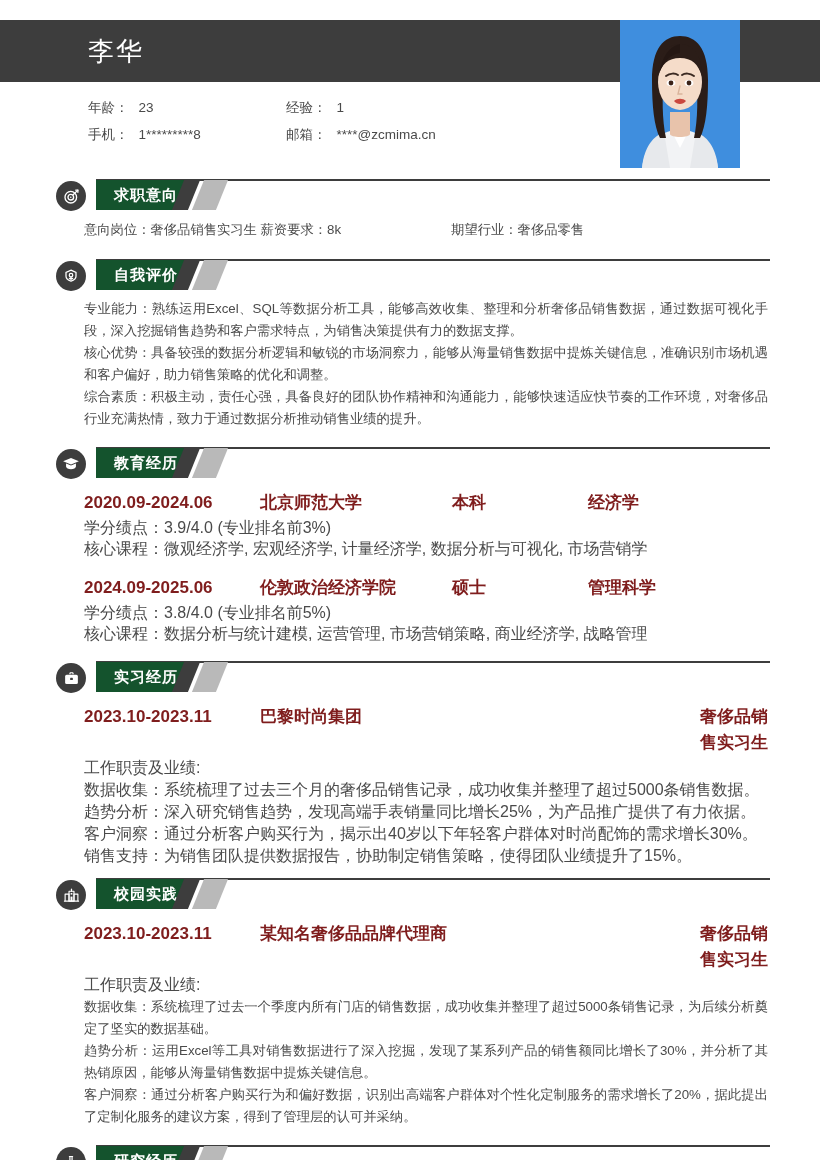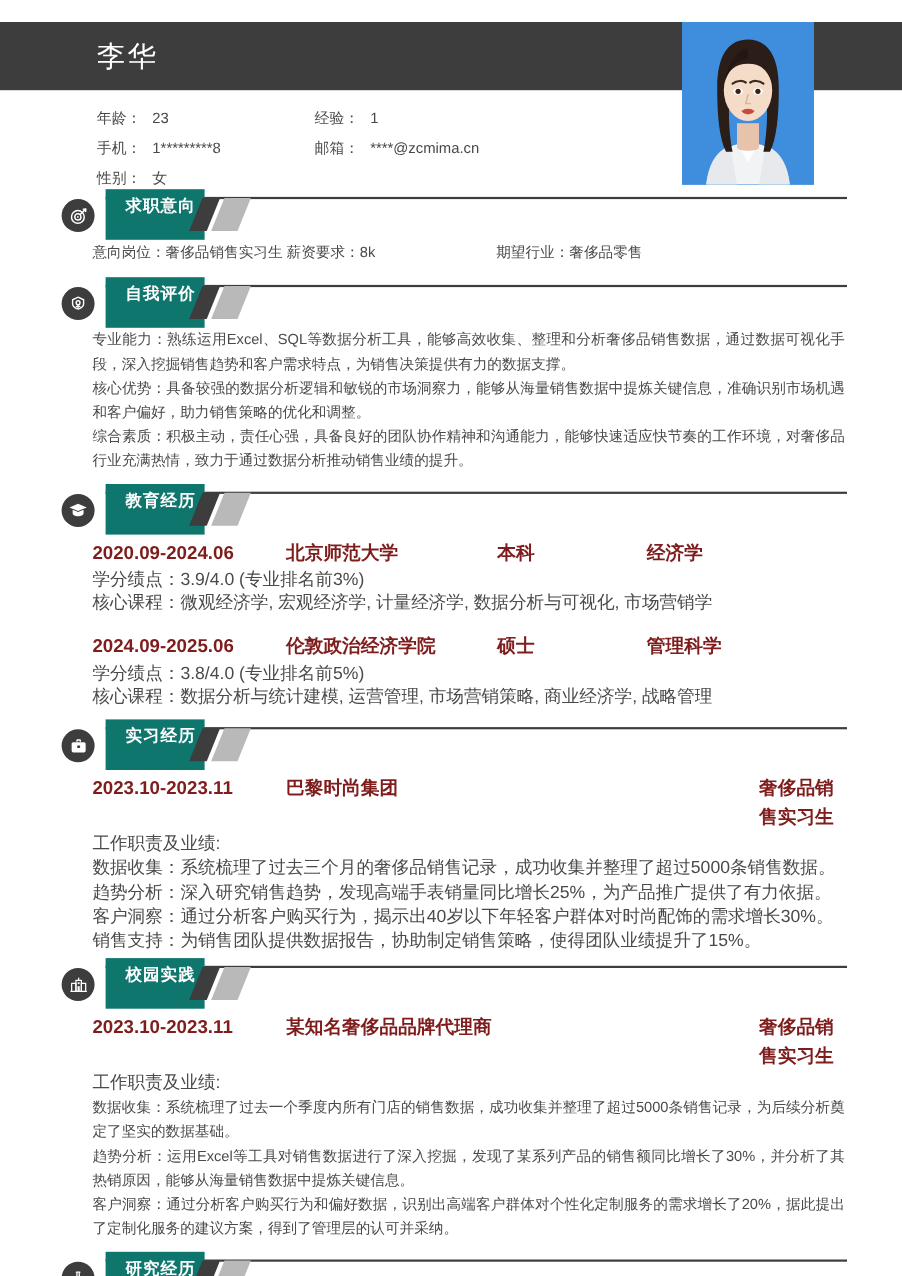--- a/index.html
+++ b/index.html
@@ -103,25 +103,25 @@
   .sec-icon svg { display: block; }
   .sec-tag {
     position: absolute;
     left: 40px;
     top: 2px;
     height: 30px;
     display: flex;
     align-items: center;
   }
   .sec-tag-dark {
-    background: #0f766e;
+    background: #14532d;
     height: 30px;
     display: flex;
     align-items: center;
-    padding: 0 8px 16px 18px;
+    padding: 0 8px 0 18px;
     color: #ffffff;
     font-size: 15px;
     font-weight: bold;
     letter-spacing: 1px;
     position: relative;
     z-index: 2;
     font-family: Liberation Mono, monospace;
   }
   .skew-dark {
     width: 16px;
@@ -168,21 +168,21 @@
     font-weight: bold;
     color: #7f1d1d;
     line-height: 26px;
     margin-bottom: 1px;
   }
   .eh-date   { width: 176px; }
   .eh-org    { width: 192px; }
   .eh-deg    { width: 136px; }
   .eh-major  { flex: 1; }
   .eh-org-wide { width: 430px; }
-  .eh-role   { flex: 1; }
+  .eh-role   { flex: 1; text-align: right; }
   .entry-line {
     font-size: 16px;
     line-height: 21px;
     color: #4a4a4a;
   }
   .entry-line.tight { line-height: 22px; }
   .spacer-12 { height: 12px; }
   .sec-gap { height: 16px; }
   .sec-gap-sm { height: 10px; }
 </style>
@@ -237,26 +237,20 @@
       </div>
     </div>
     <div class="info-row">
       <div class="info-cell c1">
         <span class="info-label">手机：</span>
         <span class="info-value">1*********8</span>
       </div>
       <div class="info-cell">
         <span class="info-label">邮箱：</span>
         <span class="info-value">****@zcmima.cn</span>
-      </div>
-    </div>
-    <div class="info-row">
-      <div class="info-cell c1">
-        <span class="info-label">性别：</span>
-        <span class="info-value">女</span>
       </div>
     </div>
   </div>
 </div>
 
 <div class="section">
   <div class="sec-head">
     <div class="sec-rule"></div>
     <div class="sec-icon">
       <svg width="17" height="17" viewBox="0 0 24 24" fill="none" stroke="#ffffff" stroke-width="1.9">

